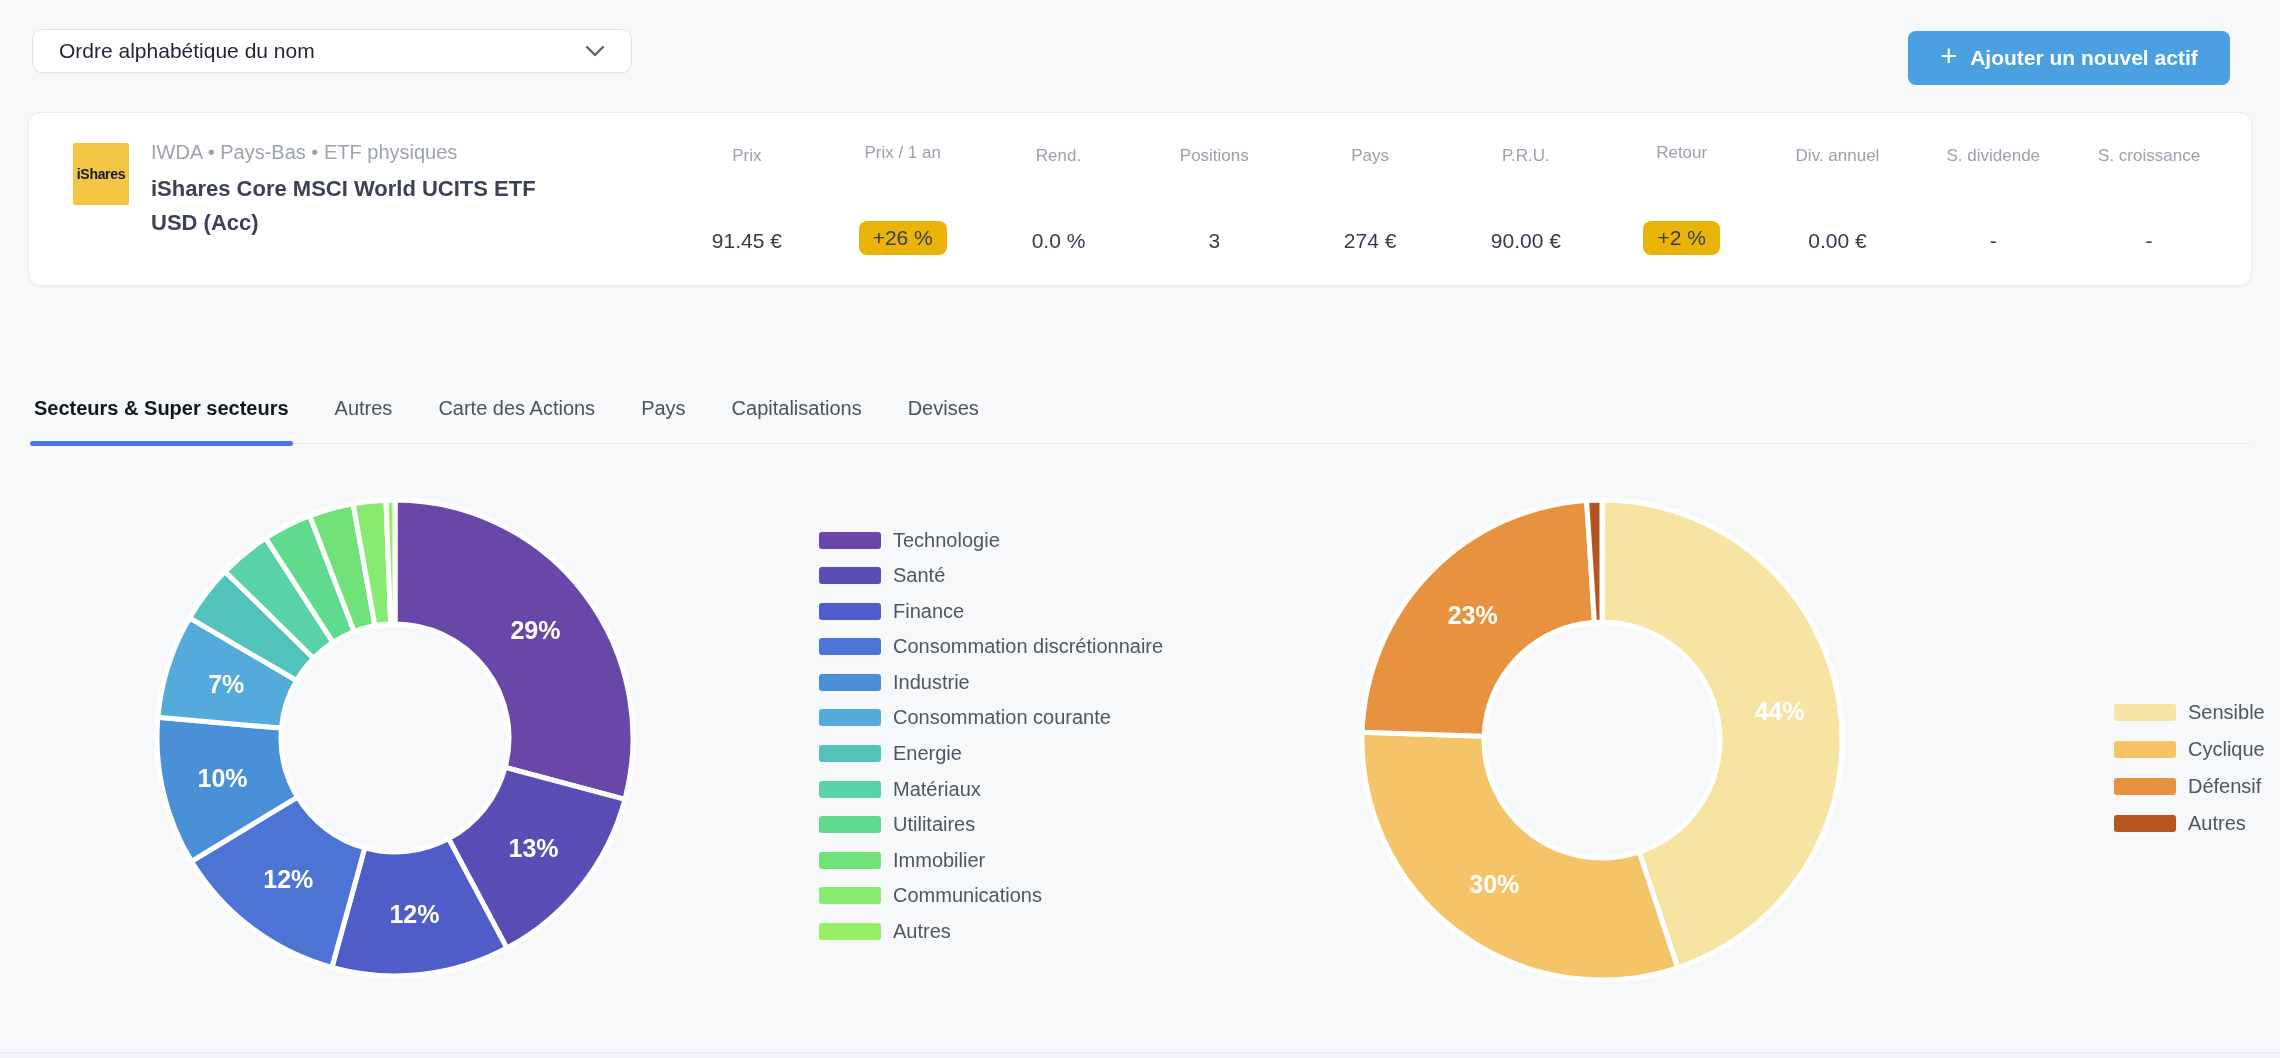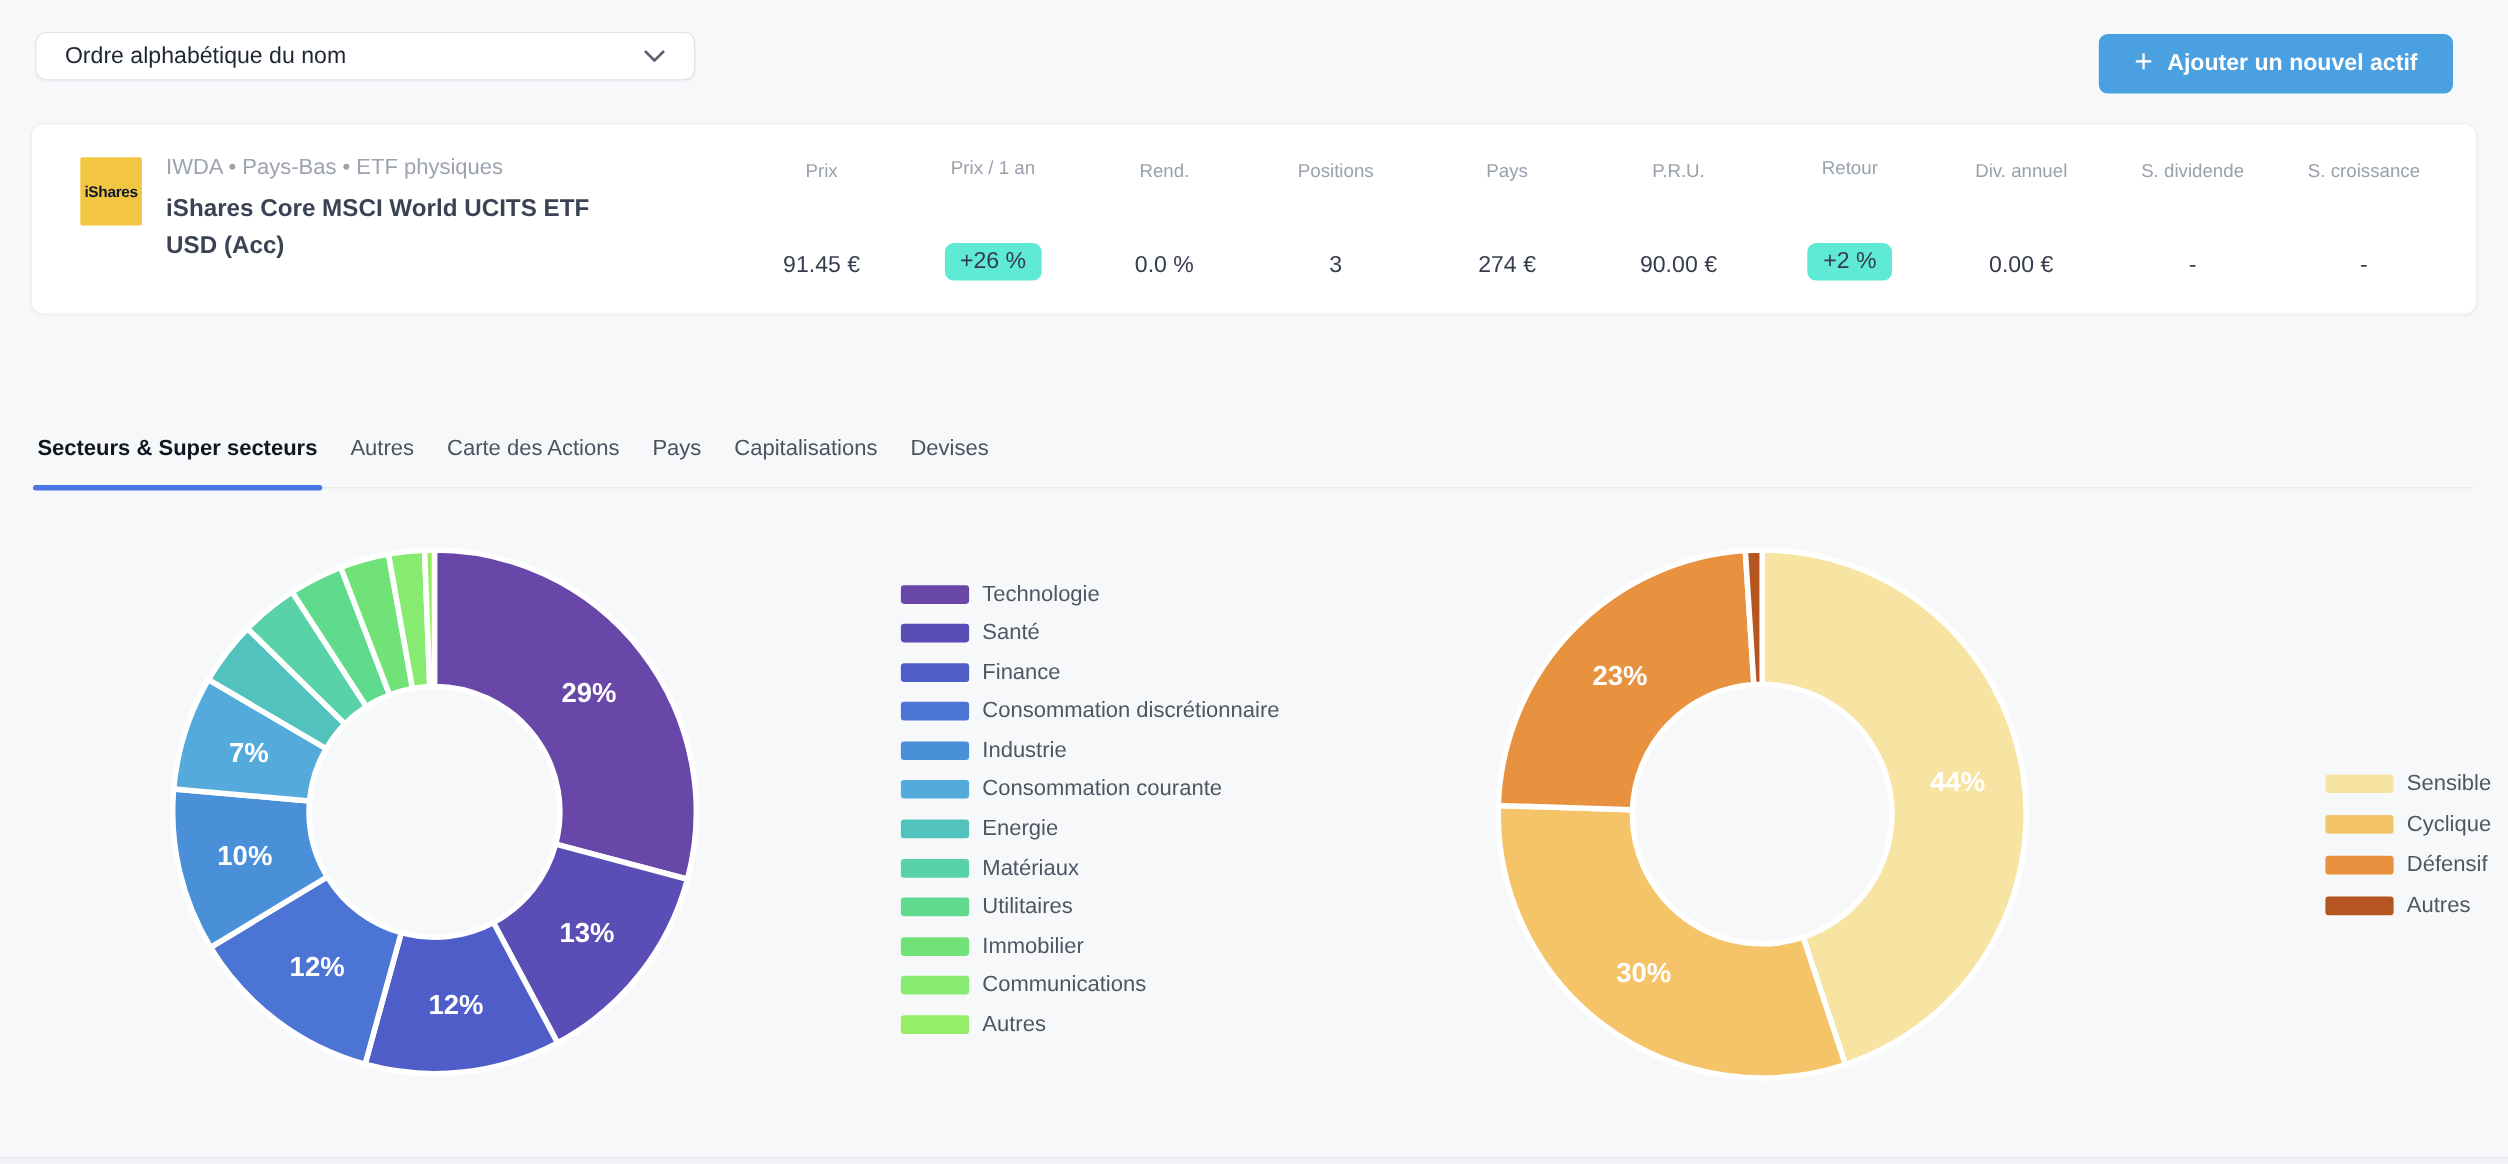--- a/index.html
+++ b/index.html
@@ -39,26 +39,26 @@
   .asset-texts { position:absolute; left:122px; top:28px; width:420px; }
   .asset-sub { font-size:20px; color:#9CA3AF; margin-bottom:8px; }
   .asset-title { font-size:22px; font-weight:700; color:#3A4254; line-height:34px; max-width:400px; }
   .stats {
     position:absolute; left:640px; right:24px; top:0; height:100%;
     display:flex; align-items:center;
   }
   .stat-col { flex:1 1 0; display:flex; flex-direction:column; align-items:center;gap:48px; }
   .stat-label { font-size:17px; color:#99A1AD; }
   .stat-value { margin-top:15px; font-size:21px; color:#353C4D; }
-  .stat-value.pill { background:#5eead4; border-radius:8px; padding:5px 14px; margin-top:10px; }
+  .stat-value.pill { background:#eab308; border-radius:8px; padding:5px 14px; margin-top:10px; }
 
   
   .tabs {
     position:absolute; left:30px; right:30px; top:384px; height:60px;
-    display:flex; gap:22px; border-bottom:1px solid #E8E9EC;
+    display:flex; gap:38px; border-bottom:1px solid #E8E9EC;
   }
   .tab {
     position:relative; font-size:20px; color:#4A5160; padding:13px 4px 0 4px;
     cursor:pointer; white-space:nowrap; text-decoration:none;
   }
   .tab.active { color:#10151F; font-weight:700; }
   .tab.active::after {
     content:""; position:absolute; left:0; right:0; bottom:-3px; height:5px;
     background:#4B76E8; border-radius:3px;
   }

